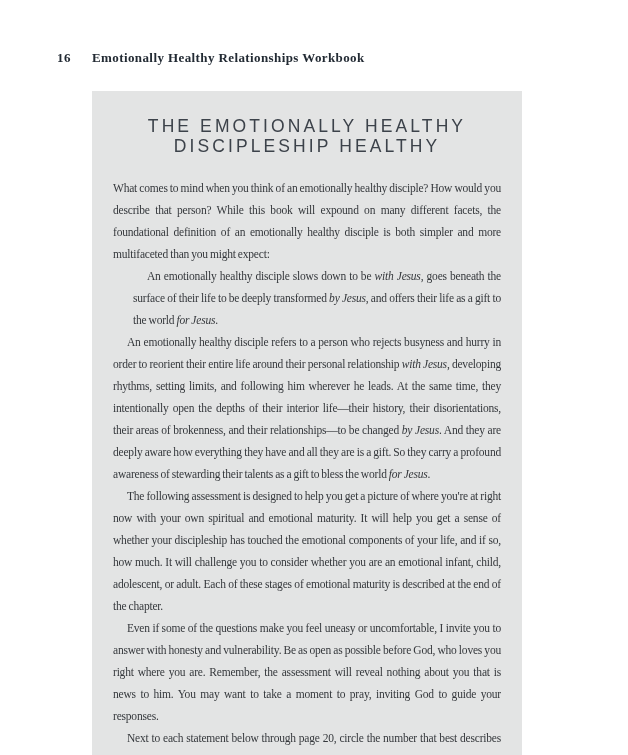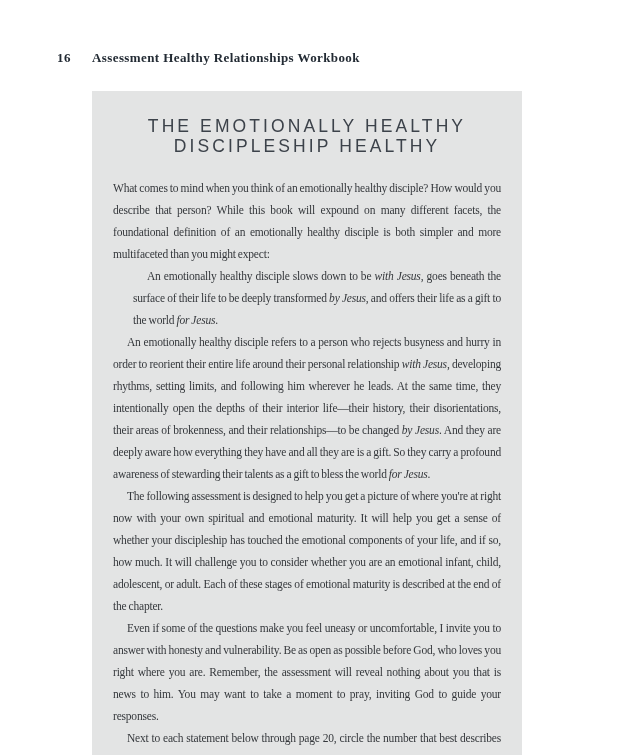--- a/index.html
+++ b/index.html
@@ -75,21 +75,21 @@
   .seg-italic { font-style: italic; }
   .seg-bold   { font-weight: bold; }
 </style>
 </head>
 <body>
 
 <div class="page">
 
   <header class="running-head">
     <span class="page-number">16</span>
-    <span class="book-title">Assessment Healthy Relationships Workbook</span>
+    <span class="book-title">Emotionally Healthy Relationships Workbook</span>
   </header>
 
   <section class="assessment-box">
     <h1 class="box-title">
       <span class="title-line">THE EMOTIONALLY HEALTHY</span>
       <span class="title-line">DISCIPLESHIP HEALTHY</span>
     </h1>
 
     <div class="box-body">
         <p class=""><span>What comes to mind when you think of an emotionally healthy disciple? How would you describe that person? While this book will expound on many different facets, the foundational definition of an emotionally healthy disciple is both simpler and more multifaceted than you might expect:</span></p>

